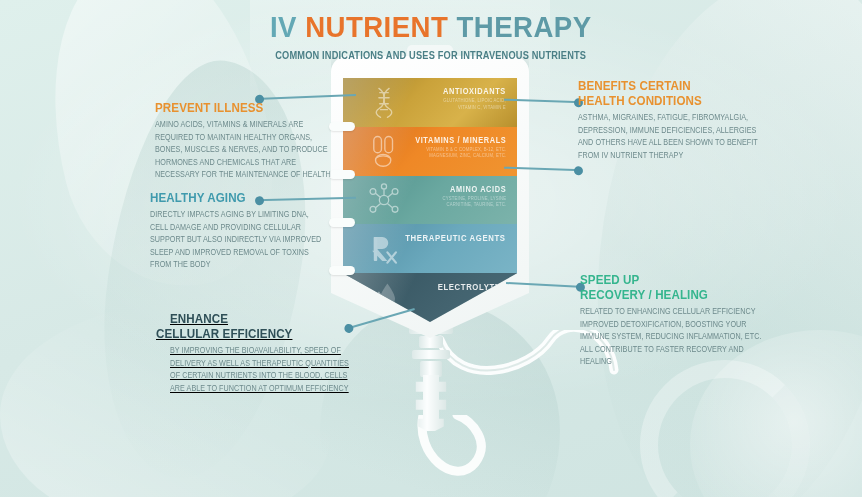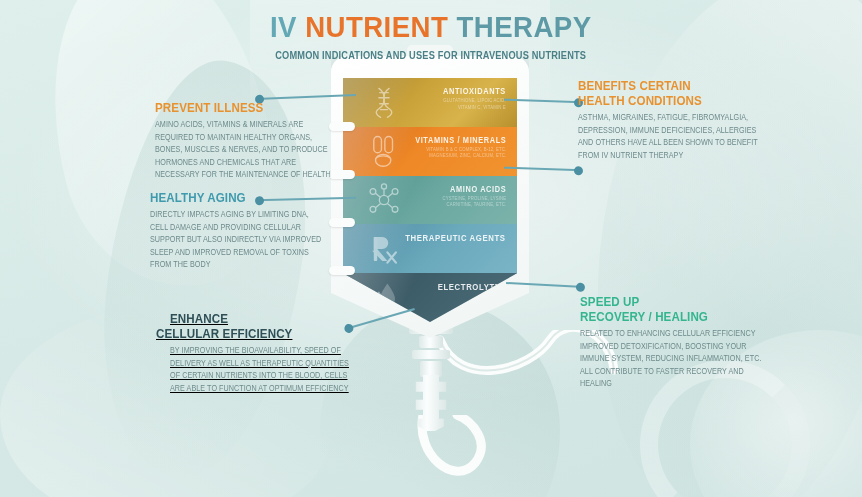--- a/index.html
+++ b/index.html
@@ -179,21 +179,21 @@
     <p>BY IMPROVING THE BIOAVAILABILITY, SPEED OF DELIVERY AS WELL AS THERAPEUTIC QUANTITIES OF CERTAIN NUTRIENTS INTO THE BLOOD, CELLS ARE ABLE TO FUNCTION AT OPTIMUM EFFICIENCY</p>
   </div>
 
   <div class="block right" style="left:578px; top:78px; width:210px;">
     <h3 class="ttl-orange">BENEFITS CERTAIN</h3>
     <h3 class="ttl-orange">HEALTH CONDITIONS</h3>
     <p>ASTHMA, MIGRAINES, FATIGUE, FIBROMYALGIA, DEPRESSION, IMMUNE DEFICIENCIES, ALLERGIES AND OTHERS HAVE ALL BEEN SHOWN TO BENEFIT FROM IV NUTRIENT THERAPY</p>
   </div>
 
 
-  <div class="block right" style="left:580px; top:294px; width:210px;">
+  <div class="block right" style="left:580px; top:272px; width:210px;">
     <h3 class="ttl-green">SPEED UP</h3>
     <h3 class="ttl-green">RECOVERY / HEALING</h3>
     <p>RELATED TO ENHANCING CELLULAR EFFICIENCY IMPROVED DETOXIFICATION, BOOSTING YOUR IMMUNE SYSTEM, REDUCING INFLAMMATION, ETC. ALL CONTRIBUTE TO FASTER RECOVERY AND HEALING</p>
   </div>
 
   <svg class="tube" style="left:400px; top:330px;" width="300" height="170" viewBox="0 0 300 170">
     <path d="M40 10 C 60 60, 130 40, 150 10 C 168 -16, 210 0, 214 40" stroke="#ffffff" stroke-width="9" fill="none" stroke-linecap="round" opacity=".92"></path>
     <path d="M40 10 C 60 60, 130 40, 150 10 C 168 -16, 210 0, 214 40" stroke="#c9dcd9" stroke-width="2" fill="none" stroke-linecap="round" opacity=".6"></path>
   </svg>
   <svg class="tube" style="left:395px; top:415px;" width="180" height="95" viewBox="0 0 180 95">

